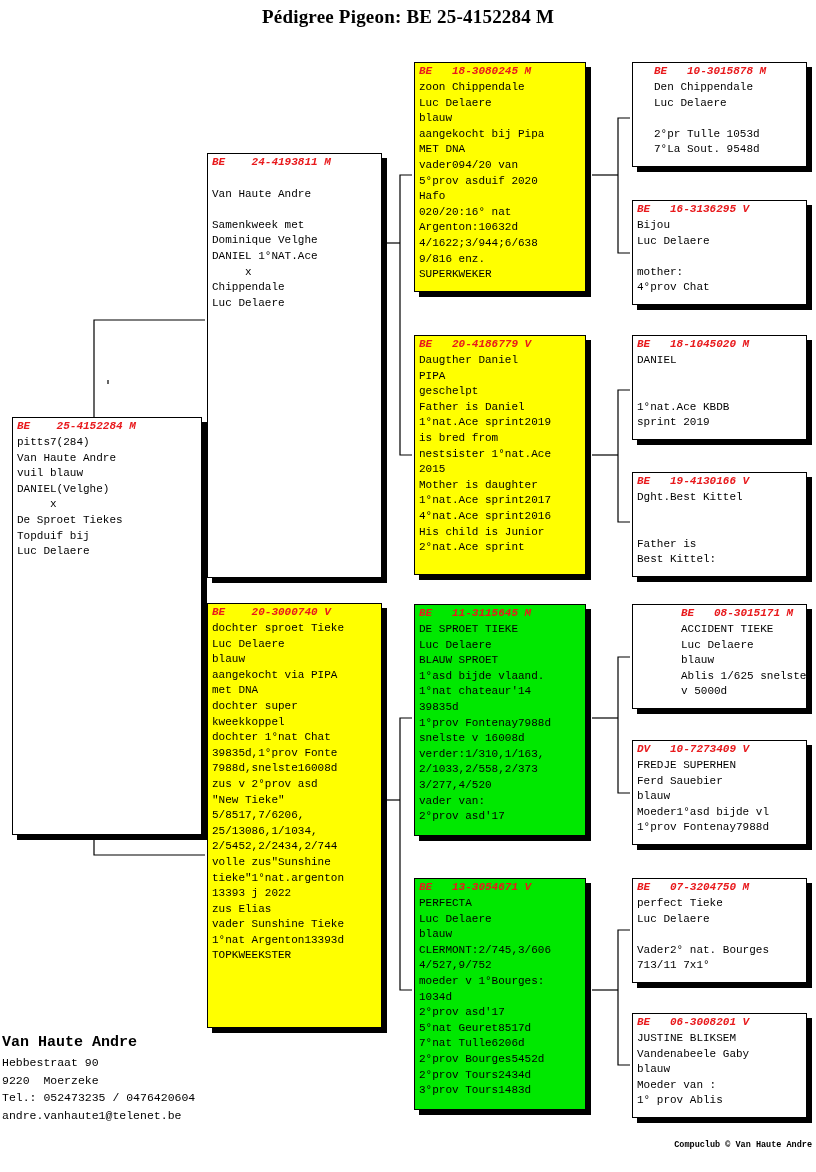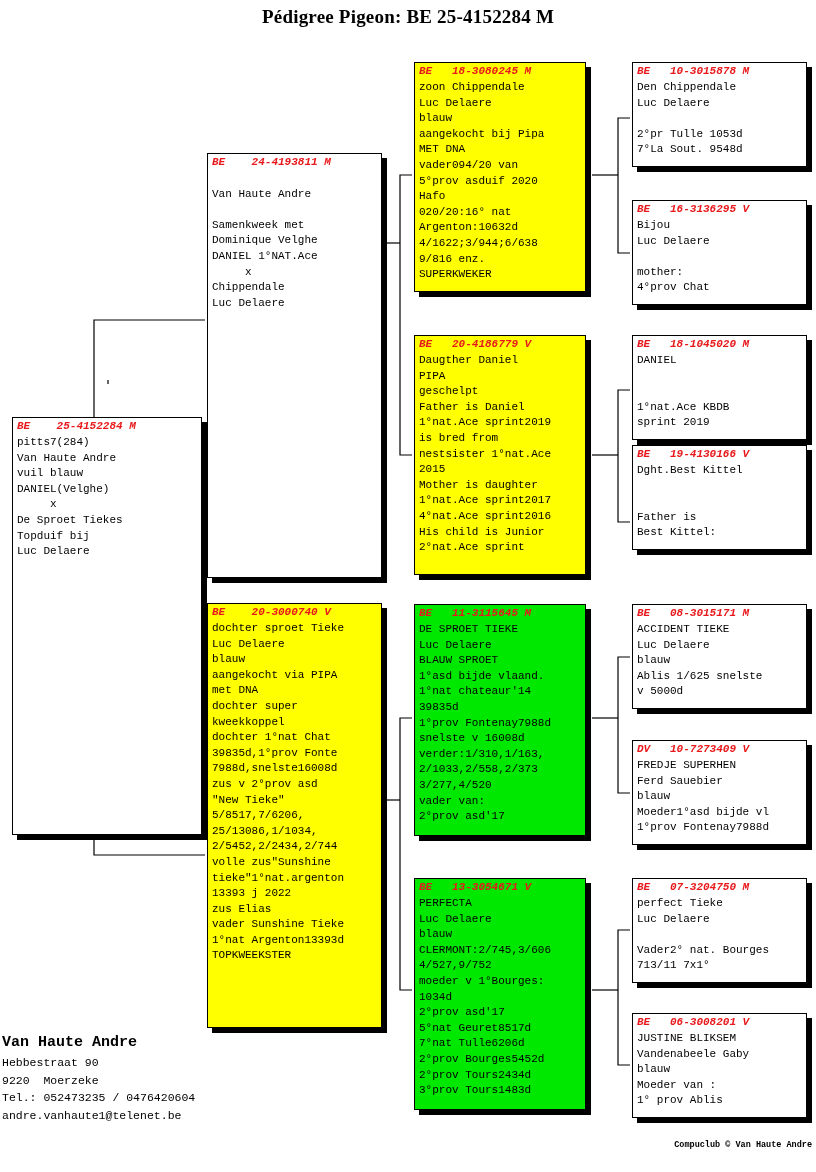--- a/index.html
+++ b/index.html
@@ -129,41 +129,41 @@
 <div class="box green" style="left:414px;top:604px;width:172px;height:232px;">
   <div class="ring">BE   11-3115645 M</div>
   <div class="body"><span class="l">DE SPROET TIEKE</span><span class="l">Luc Delaere</span><span class="l">BLAUW SPROET</span><span class="l">1°asd bijde vlaand.</span><span class="l">1°nat chateaur'14</span><span class="l">39835d</span><span class="l">1°prov Fontenay7988d</span><span class="l">snelste v 16008d</span><span class="l">verder:1/310,1/163,</span><span class="l">2/1033,2/558,2/373</span><span class="l">3/277,4/520</span><span class="l">vader van:</span><span class="l">2°prov asd'17</span></div>
 </div>
 
 <div class="box green" style="left:414px;top:878px;width:172px;height:232px;">
   <div class="ring">BE   13-3054671 V</div>
   <div class="body"><span class="l">PERFECTA</span><span class="l">Luc Delaere</span><span class="l">blauw</span><span class="l">CLERMONT:2/745,3/606</span><span class="l">4/527,9/752</span><span class="l">moeder v 1°Bourges:</span><span class="l">1034d</span><span class="l">2°prov asd'17</span><span class="l">5°nat Geuret8517d</span><span class="l">7°nat Tulle6206d</span><span class="l">2°prov Bourges5452d</span><span class="l">2°prov Tours2434d</span><span class="l">3°prov Tours1483d</span></div>
 </div>
 
-<div class="box" style="left:632px;top:62px;width:175px;height:105px;">
+<div class="box" style="left:632px;top:62px;width:175px;height:105px;padding-left:17px;">
   <div class="ring">BE   10-3015878 M</div>
   <div class="body"><span class="l">Den Chippendale</span><span class="l">Luc Delaere</span><span class="l">&nbsp;</span><span class="l">2°pr Tulle 1053d</span><span class="l">7°La Sout. 9548d</span></div>
 </div>
 
 <div class="box" style="left:632px;top:200px;width:175px;height:105px;">
   <div class="ring">BE   16-3136295 V</div>
   <div class="body"><span class="l">Bijou</span><span class="l">Luc Delaere</span><span class="l">&nbsp;</span><span class="l">mother:</span><span class="l">4°prov Chat</span></div>
 </div>
 
 <div class="box" style="left:632px;top:335px;width:175px;height:105px;">
   <div class="ring">BE   18-1045020 M</div>
   <div class="body"><span class="l">DANIEL</span><span class="l">&nbsp;</span><span class="l">&nbsp;</span><span class="l">1°nat.Ace KBDB</span><span class="l">sprint 2019</span></div>
 </div>
 
-<div class="box" style="left:632px;top:445px;width:175px;height:105px;">
+<div class="box" style="left:632px;top:472px;width:175px;height:105px;">
   <div class="ring">BE   19-4130166 V</div>
   <div class="body"><span class="l">Dght.Best Kittel</span><span class="l">&nbsp;</span><span class="l">&nbsp;</span><span class="l">Father is</span><span class="l">Best Kittel:</span></div>
 </div>
 
-<div class="box" style="left:632px;top:604px;width:175px;height:105px;">
+<div class="box" style="left:632px;top:604px;width:175px;height:105px;padding-left:44px;">
   <div class="ring">BE   08-3015171 M</div>
   <div class="body"><span class="l">ACCIDENT TIEKE</span><span class="l">Luc Delaere</span><span class="l">blauw</span><span class="l">Ablis 1/625 snelste</span><span class="l">v 5000d</span></div>
 </div>
 
 <div class="box" style="left:632px;top:740px;width:175px;height:105px;">
   <div class="ring">DV   10-7273409 V</div>
   <div class="body"><span class="l">FREDJE SUPERHEN</span><span class="l">Ferd Sauebier</span><span class="l">blauw</span><span class="l">Moeder1°asd bijde vl</span><span class="l">1°prov Fontenay7988d</span></div>
 </div>
 
 <div class="box" style="left:632px;top:878px;width:175px;height:105px;">

